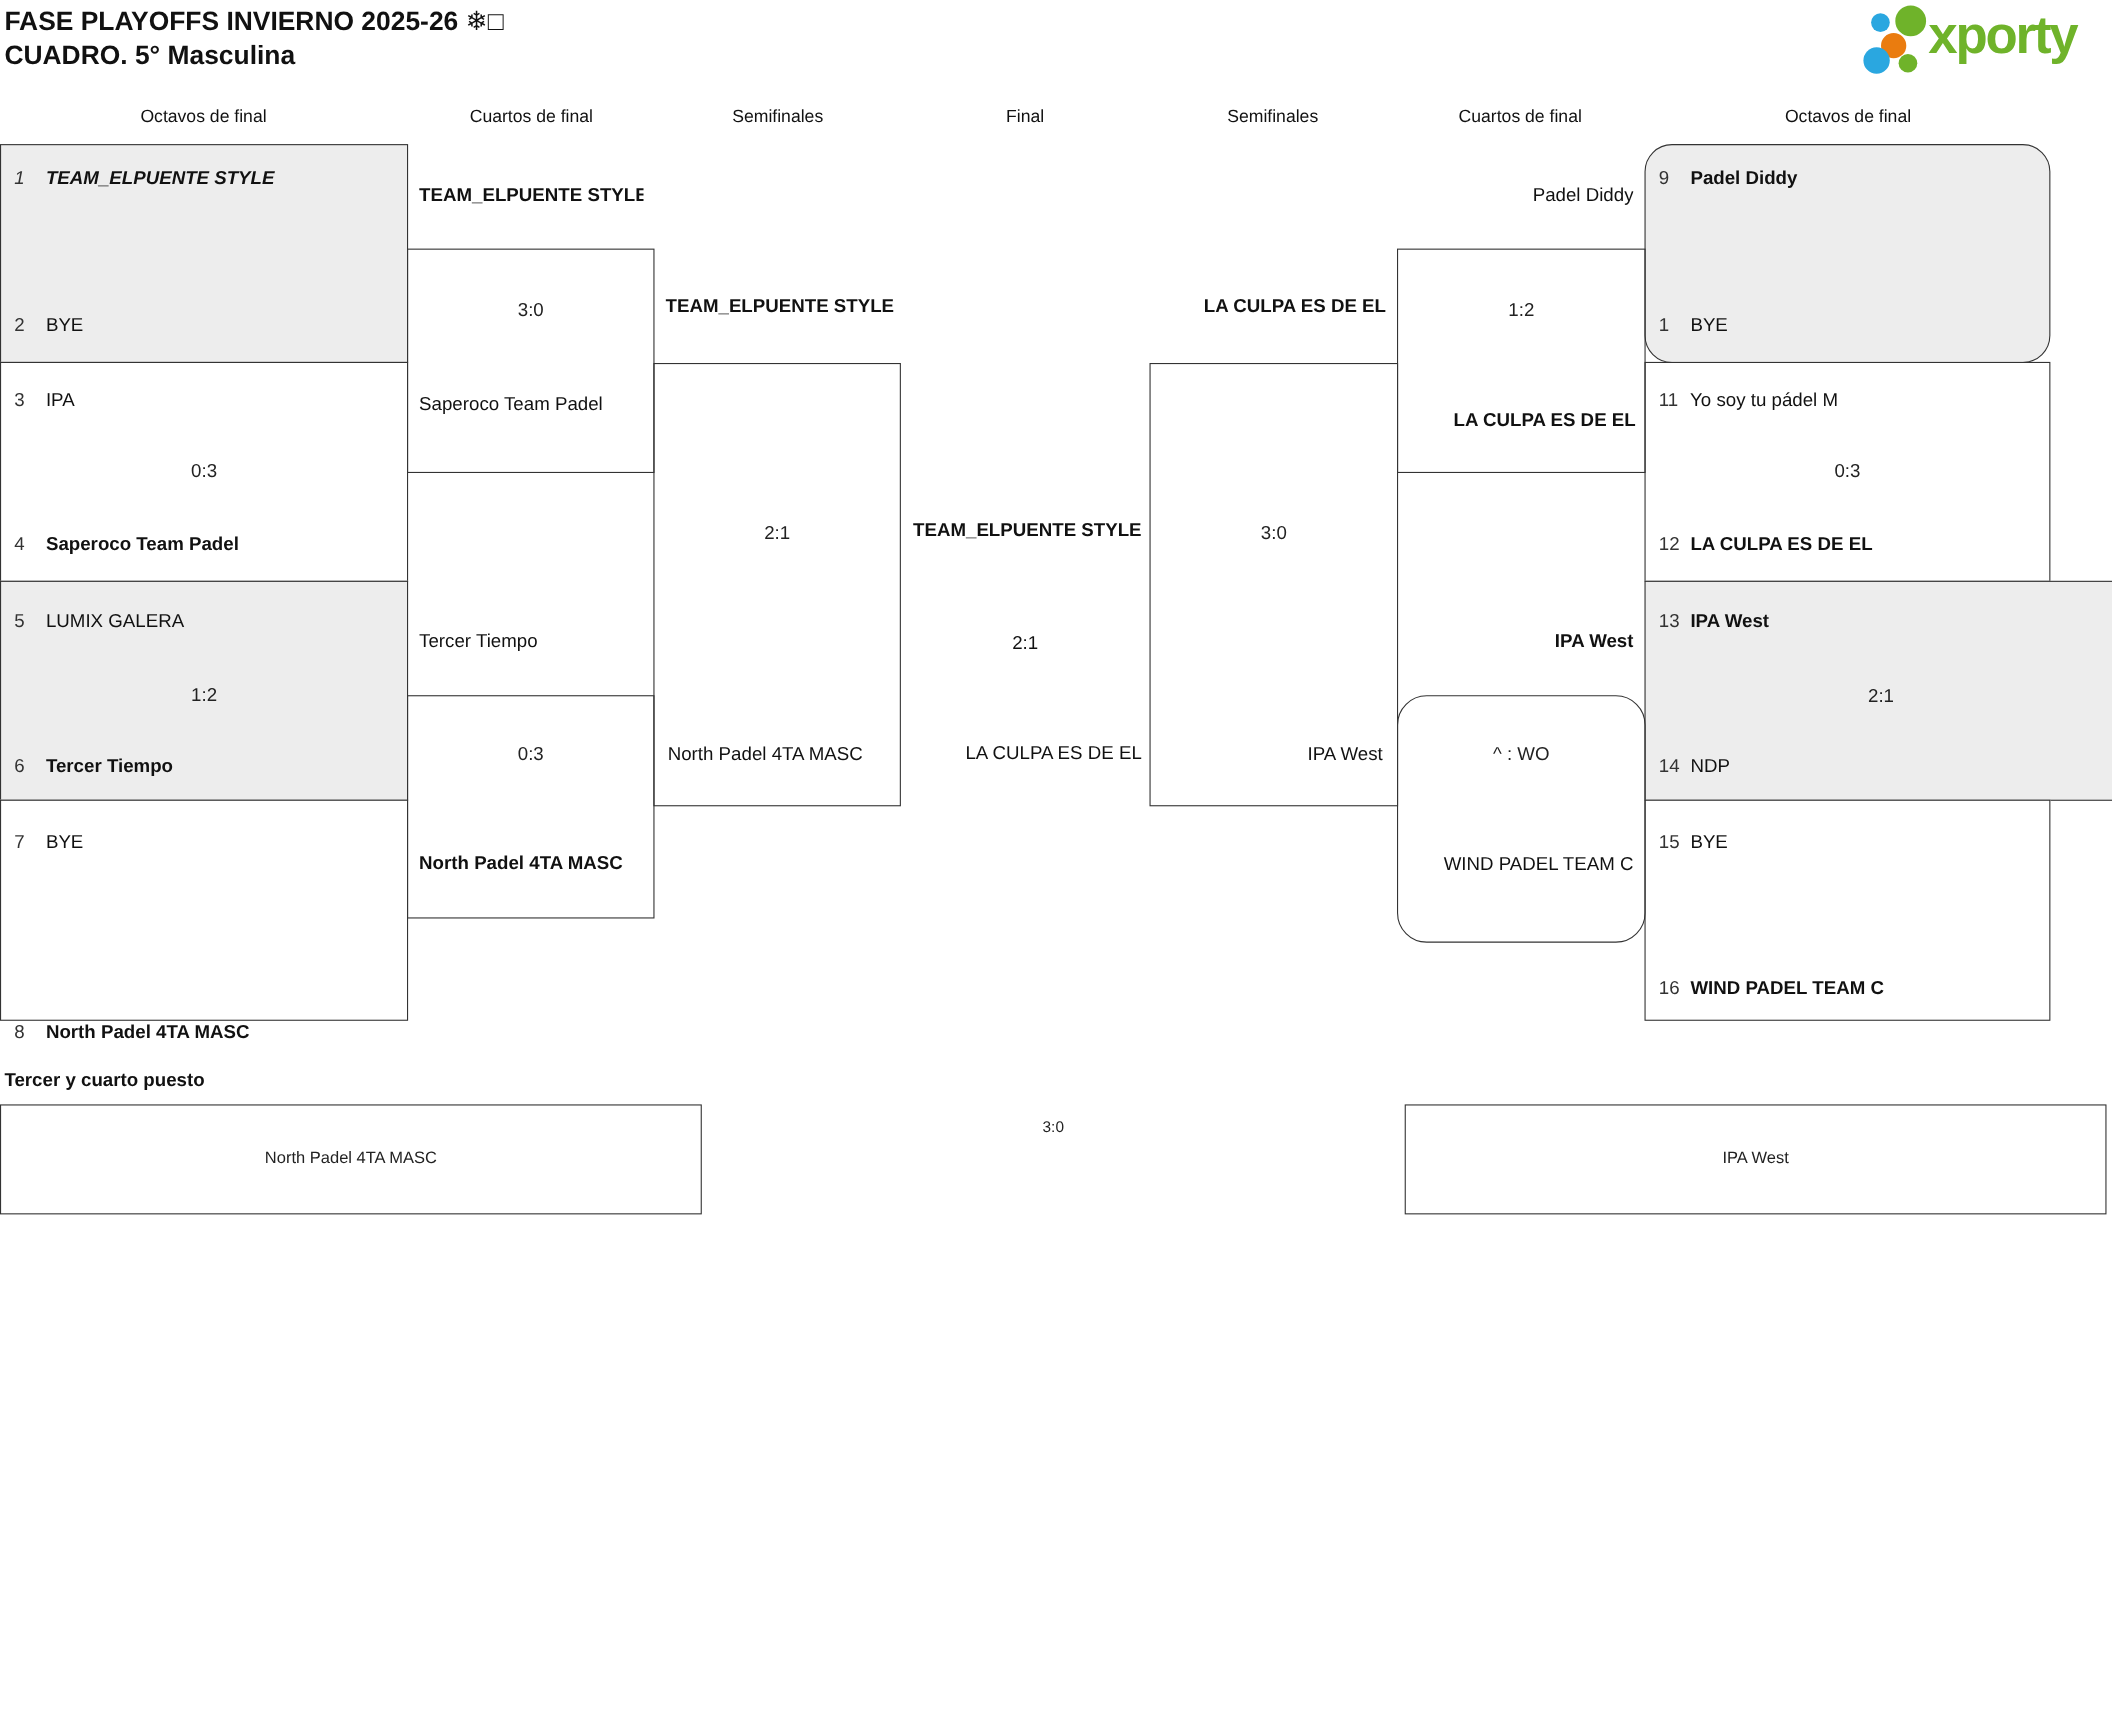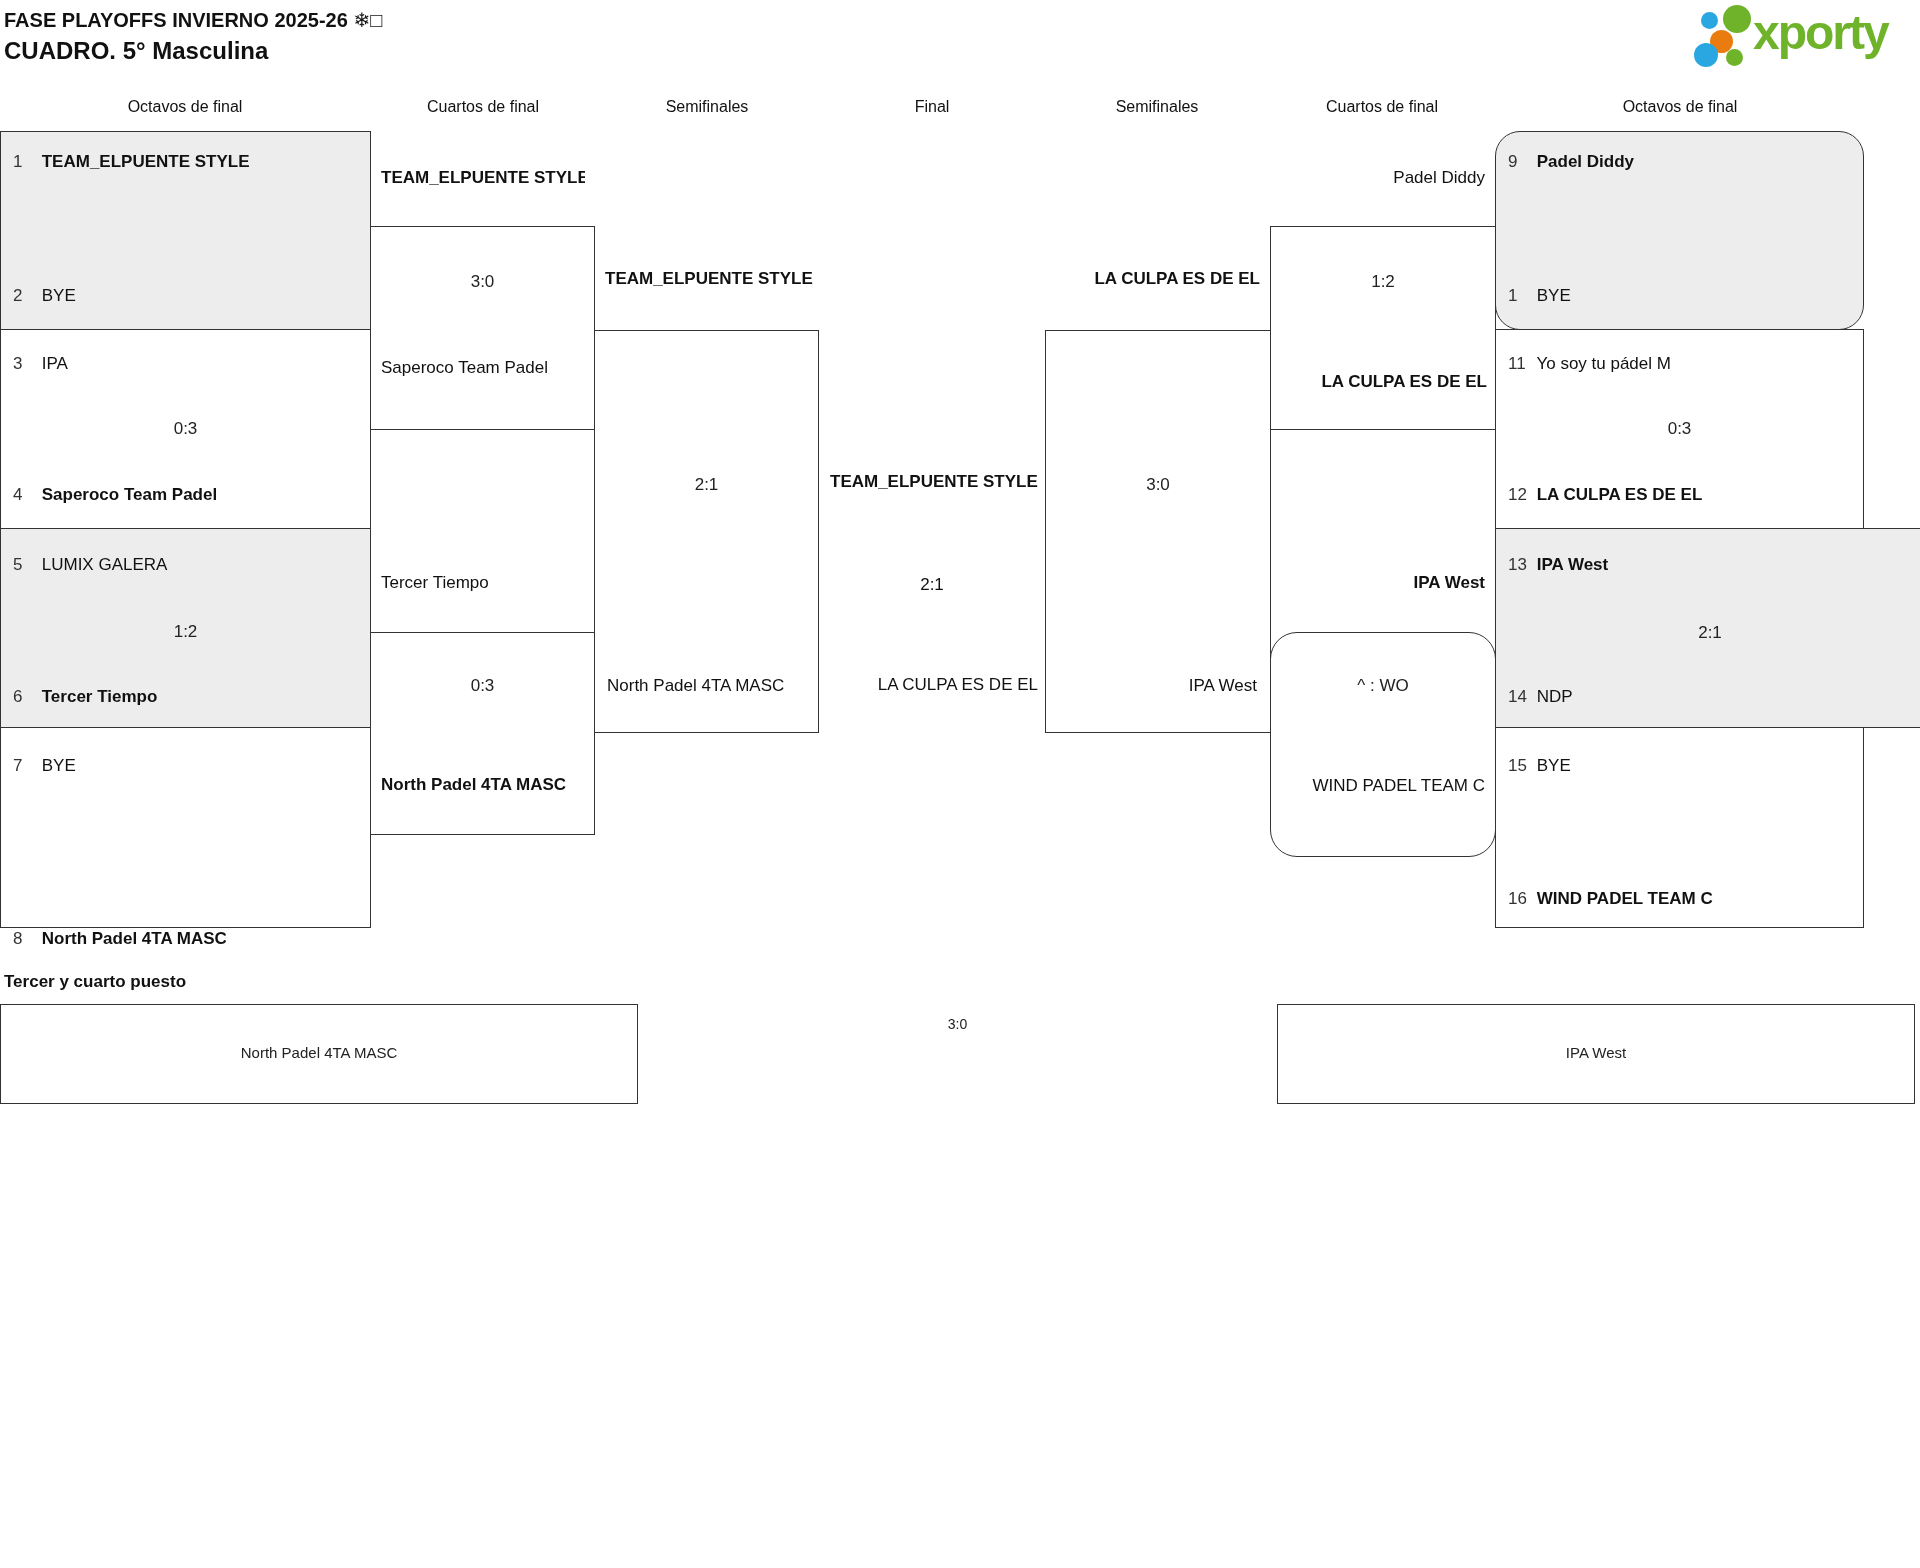--- a/index.html
+++ b/index.html
@@ -1,18 +1,18 @@
 <!DOCTYPE html>
 <html><head>
 <meta charset="utf-8">
 <style>
   html,body{margin:0;padding:0;background:#fff;}
   body{font-family:"Liberation Sans","DejaVu Sans",sans-serif;}
   .stage{position:relative;width:1920px;height:1568px;background:#ffffff;overflow:hidden;color:#141414;}
-  .title1{position:absolute;left:4px;top:4px;font-size:20px;line-height:32px;font-weight:700;white-space:nowrap;color:#111;}
+  .title1{position:absolute;left:4px;top:4px;font-size:24px;line-height:32px;font-weight:700;white-space:nowrap;color:#111;}
   .title2{position:absolute;left:4px;top:36px;font-size:24px;line-height:30px;font-weight:700;white-space:nowrap;color:#111;}
   .hdr{position:absolute;top:96px;transform:translateX(-50%);font-size:16px;line-height:21px;white-space:nowrap;color:#111;}
   .obox{position:absolute;border:1px solid #333;background:#fff;box-sizing:border-box;}
   .obox.gray{background:#ededed;}
   .rbox{position:absolute;border:1px solid #333;box-sizing:border-box;background:transparent;}
   .trow{position:absolute;left:0;width:100%;padding-left:12px;box-sizing:border-box;font-size:17px;line-height:23px;white-space:nowrap;}
   .seed{display:inline-block;min-width:24px;color:#333;}
   .tname{color:#111;}
   .bold{font-weight:700;}
   .oscore{position:absolute;left:0;width:100%;text-align:center;font-size:17px;line-height:23px;color:#222;}
@@ -49,21 +49,21 @@
 
   <div class="hdr" style="left:185px;">Octavos de final</div>
   <div class="hdr" style="left:483px;">Cuartos de final</div>
   <div class="hdr" style="left:707px;">Semifinales</div>
   <div class="hdr" style="left:932px;">Final</div>
   <div class="hdr" style="left:1157px;">Semifinales</div>
   <div class="hdr" style="left:1382px;">Cuartos de final</div>
   <div class="hdr" style="left:1680px;">Octavos de final</div>
 
   <div class="obox gray" style="left:0;top:131px;width:371px;height:199px;">
-    <div class="trow" style="top:18px;">
+    <div class="trow" style="top:18px;font-style:italic;">
       <span class="seed">1</span>
       <span class="tname bold">TEAM_ELPUENTE STYLE</span>
     </div>
     <div class="trow" style="top:152px;">
       <span class="seed">2</span>
       <span class="tname">BYE</span>
     </div>
   </div>
 
   <div class="obox" style="left:0;top:329px;width:371px;height:200px;">

